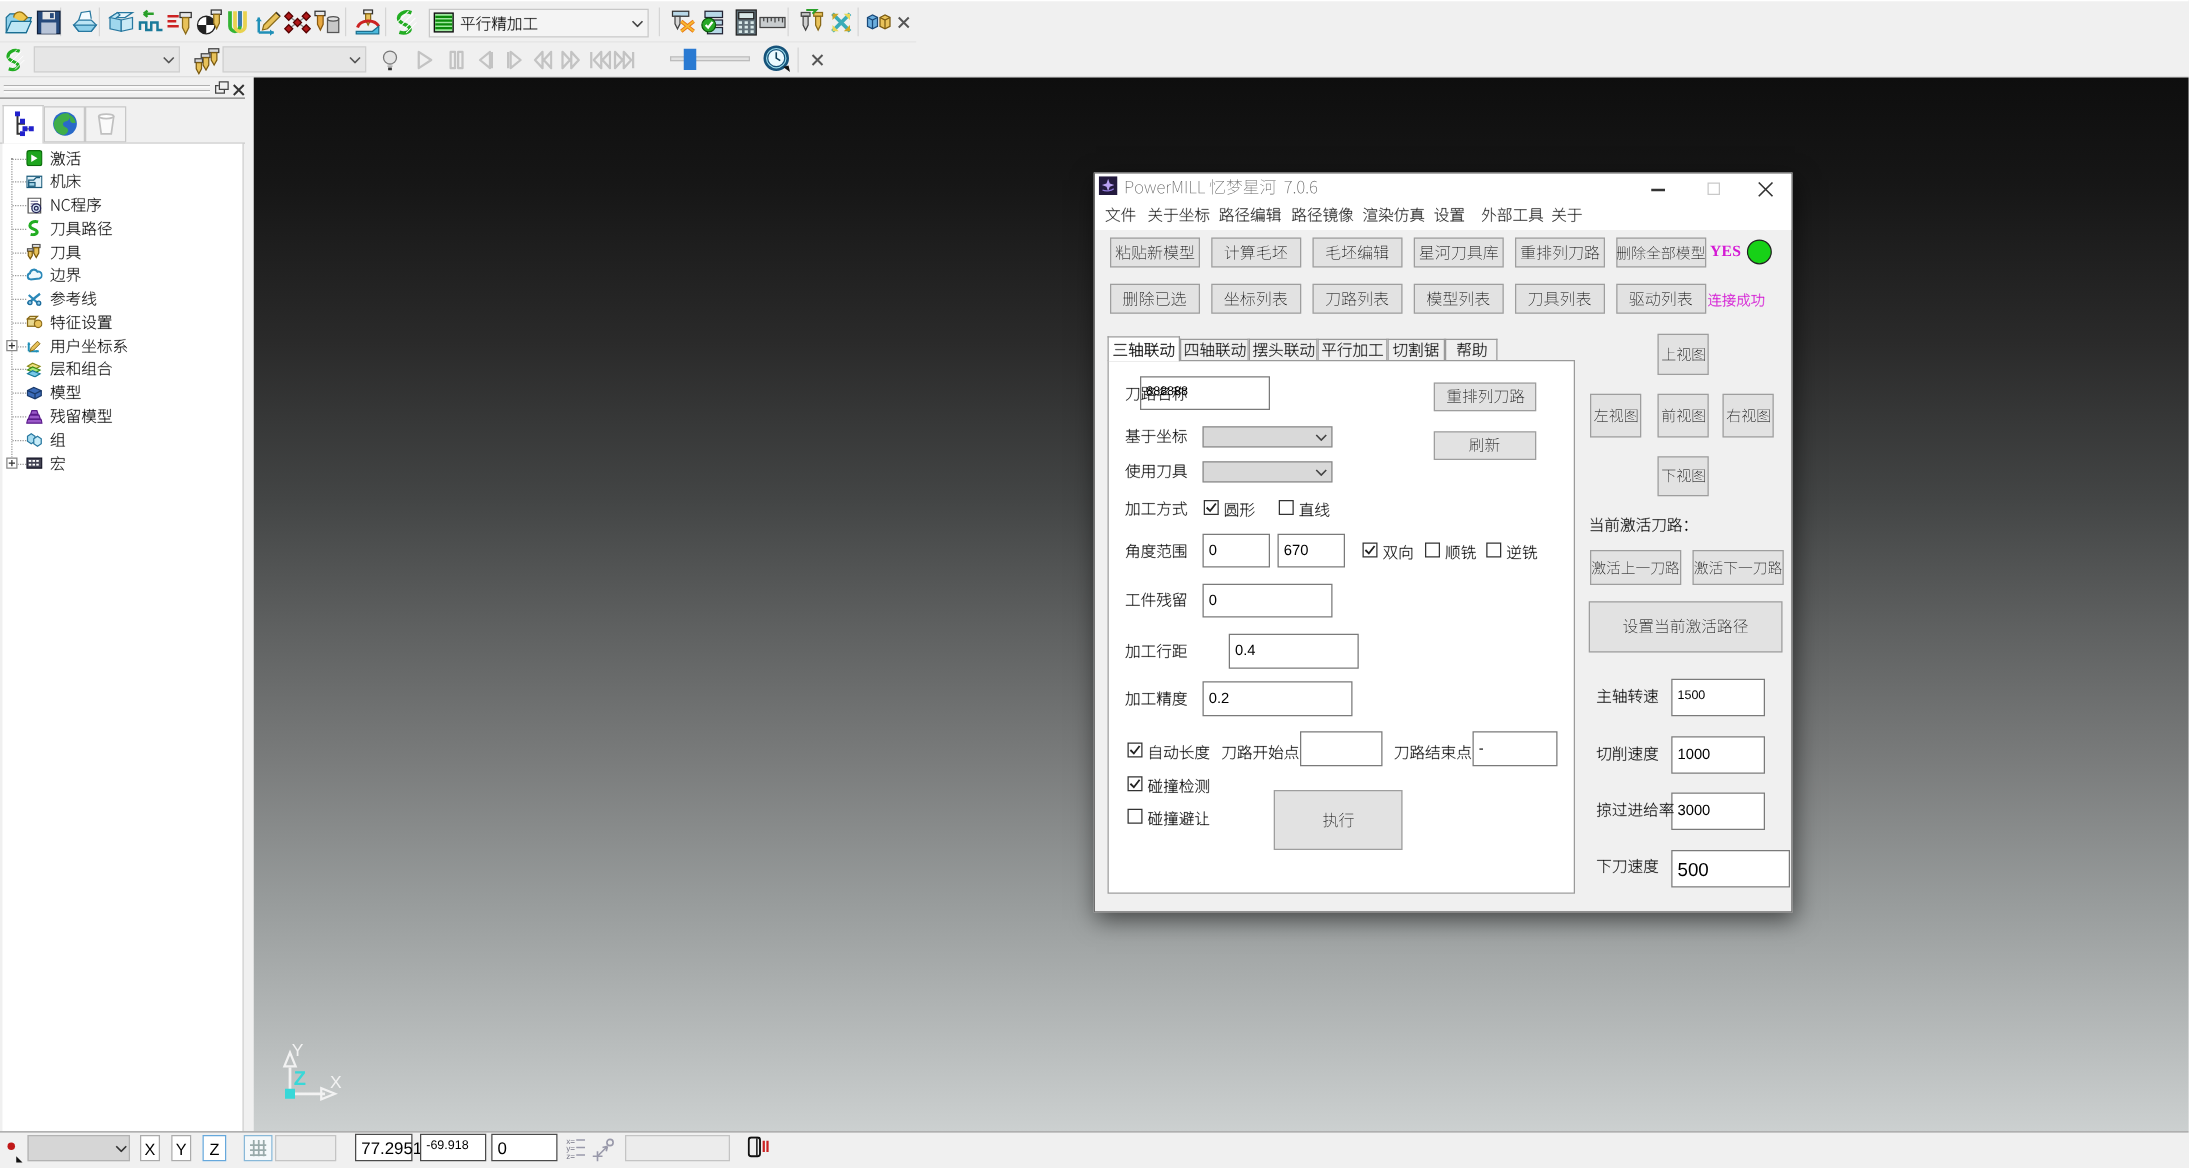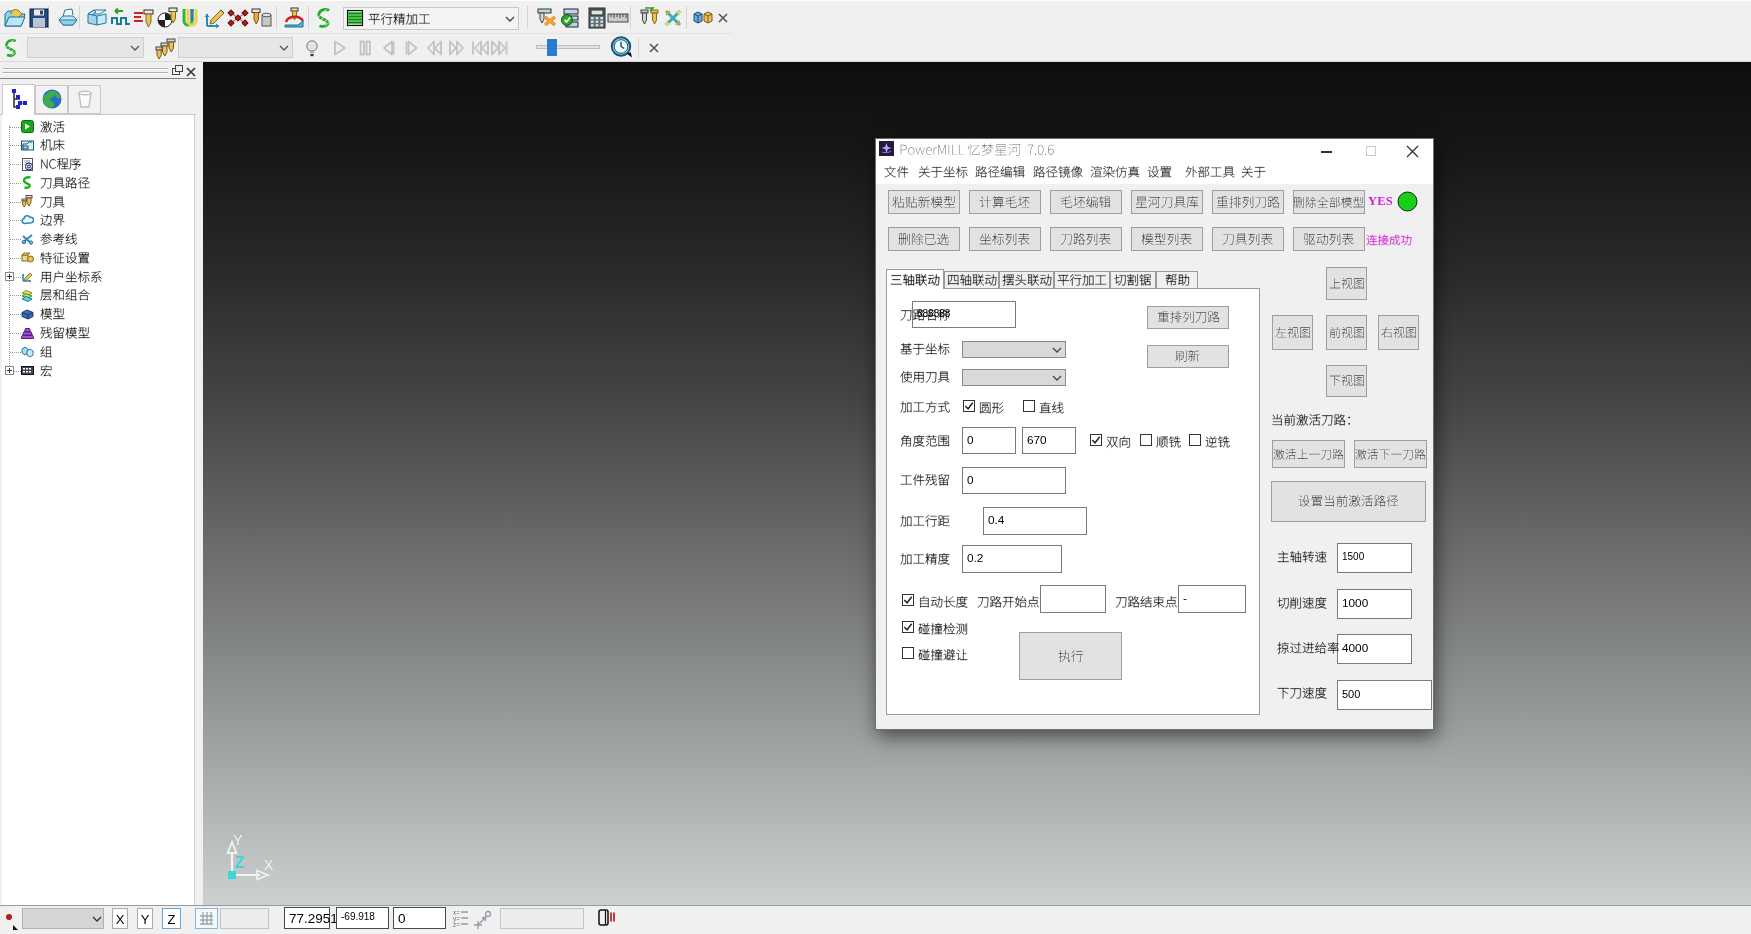--- a/index.html
+++ b/index.html
@@ -890,21 +890,21 @@
     </svg>
     <div class="abs" style="left:1189.0px;top:434.0px;width:12px;height:12px;background:#fff;border:1px solid #333"></div>
     <svg class="tx" style="left:1205.0px;top:431.5px" width="27.5" height="18.8" viewBox="0 0 2200 1500">
       <g fill="#000" stroke="#000" stroke-width="18" transform="translate(0,1160) scale(1,-1)">
         <use href="#g9006" x="0"></use>
         <use href="#g94E3" x="1000"></use>
       </g>
     </svg>
     <div class="inp" style="left:962.0px;top:467.0px;width:104.0px;height:27.0px;padding:6.6px 0 0 4px;font-size:11.8px">0</div>
     <div class="inp" style="left:983px;top:507.0px;width:104.0px;height:28.0px;padding:7.1px 0 0 4px;font-size:11.8px">0.4</div>
-    <div class="inp" style="left:962.0px;top:545.0px;width:100px;height:28.0px;padding:7.1px 0 0 4px;font-size:11.8px">0.2</div>
+    <div class="inp" style="left:962.0px;top:545.0px;width:120px;height:28.0px;padding:7.1px 0 0 4px;font-size:11.8px">0.2</div>
     <div class="abs" style="left:902.0px;top:594.0px;width:12px;height:12px;background:#fff;border:1px solid #333"></div>
     <svg class="ic" style="left:902.0px;top:594.0px" width="12" height="12" viewBox="0 0 13 13">
       <path d="M2.5 6.5l3 3 5-6.5" fill="none" stroke="#222" stroke-width="1.6"></path>
     </svg>
     <svg class="tx" style="left:918.0px;top:591.5px" width="52.5" height="18.8" viewBox="0 0 4200 1500">
       <g fill="#000" stroke="#000" stroke-width="18" transform="translate(0,1160) scale(1,-1)">
         <use href="#g81EA" x="0"></use>
         <use href="#g52A8" x="1000"></use>
         <use href="#g957F" x="2000"></use>
         <use href="#g5EA6" x="3000"></use>
@@ -1064,30 +1064,30 @@
     <div class="inp" style="left:1337.0px;top:589.0px;width:75.0px;height:30.0px;padding:8.1px 0 0 4px;font-size:11.8px">1000</div>
     <svg class="tx" style="left:1277.0px;top:637.5px" width="65.0" height="18.8" viewBox="0 0 5200 1500">
       <g fill="#000" stroke="#000" stroke-width="18" transform="translate(0,1160) scale(1,-1)">
         <use href="#g63A0" x="0"></use>
         <use href="#g8FC7" x="1000"></use>
         <use href="#g8FDB" x="2000"></use>
         <use href="#g7ED9" x="3000"></use>
         <use href="#g7387" x="4000"></use>
       </g>
     </svg>
-    <div class="inp" style="left:1337.0px;top:634.0px;width:75.0px;height:30.0px;padding:8.1px 0 0 4px;font-size:11.8px">4000</div>
+    <div class="inp" style="left:1337.0px;top:634.0px;width:75.0px;height:30.0px;padding:8.1px 0 0 4px;font-size:11.8px">3000</div>
     <svg class="tx" style="left:1277.0px;top:682.5px" width="52.5" height="18.8" viewBox="0 0 4200 1500">
       <g fill="#000" stroke="#000" stroke-width="18" transform="translate(0,1160) scale(1,-1)">
         <use href="#g4E0B" x="0"></use>
         <use href="#g5200" x="1000"></use>
         <use href="#g901F" x="2000"></use>
         <use href="#g5EA6" x="3000"></use>
       </g>
     </svg>
-    <div class="inp" style="left:1337.0px;top:680.0px;width:95px;height:30.0px;padding:8.1px 0 0 4px;font-size:11px">500</div>
+    <div class="inp" style="left:1337.0px;top:680.0px;width:95px;height:30.0px;padding:8.1px 0 0 4px;font-size:15px">500</div>
     <div class="abs" style="left:0;top:905px;width:1751px;height:29px;background:#f0f0f0;border-top:1px solid #9a9a9a"></div>
     <svg class="ic" style="left:3px;top:911px" width="18" height="20" viewBox="0 0 18 20">
       <circle cx="6" cy="6" r="3" fill="#c01818"></circle>
       <path d="M10 14l5 5h-5z" fill="#111"></path>
     </svg>
     <div class="cmb" style="left:22px;top:908px;width:82px;height:21px;background:#d6d6d6;border:1px solid #b2b2b2"></div>
     <svg class="ic" style="left:92.0px;top:916.0px" width="10" height="6" viewBox="0 0 10 6">
       <path d="M1 1l4 4 4-4" fill="none" stroke="#333" stroke-width="1.3"></path>
     </svg>
     <div class="abs" style="left:112px;top:908px;width:16px;height:21px;background:#fff;border:1px solid #ababab;text-align:center;font-size:13px;padding-top:3px">X</div>

